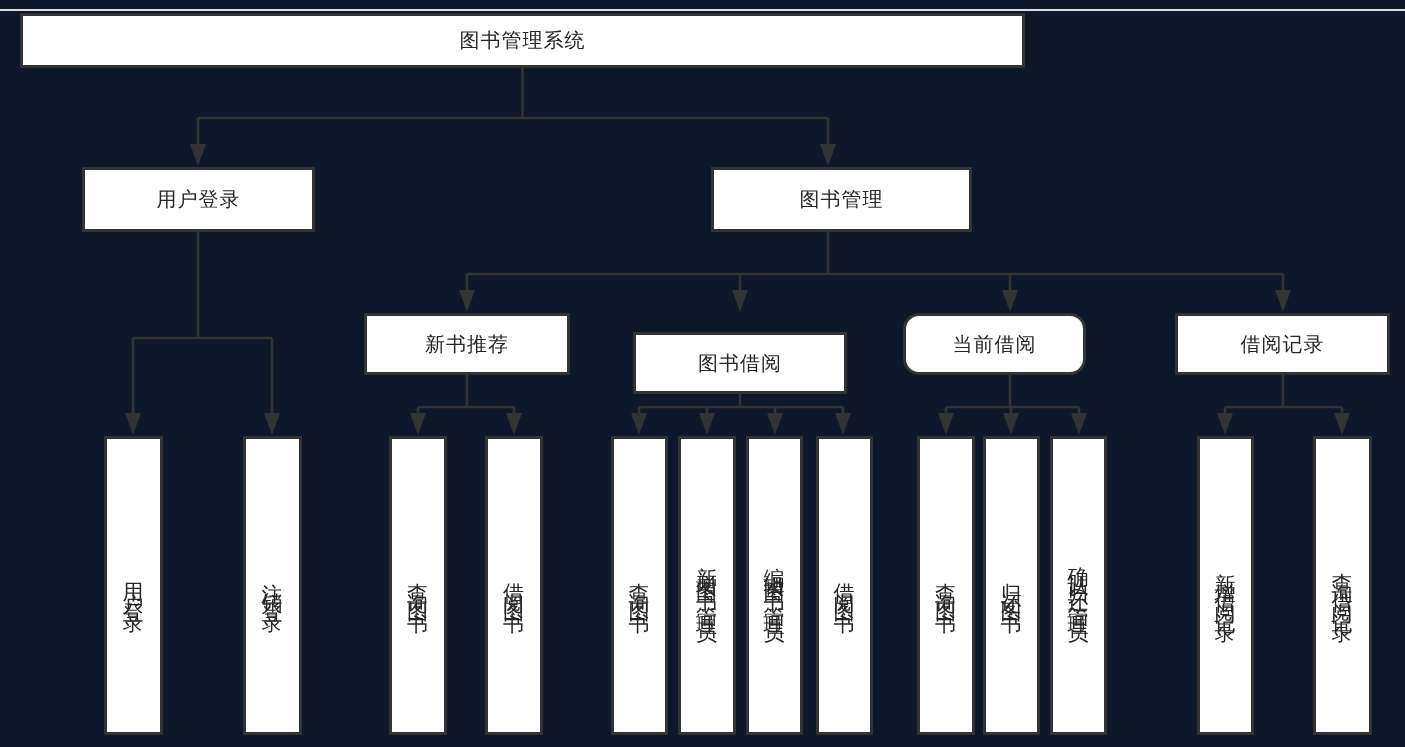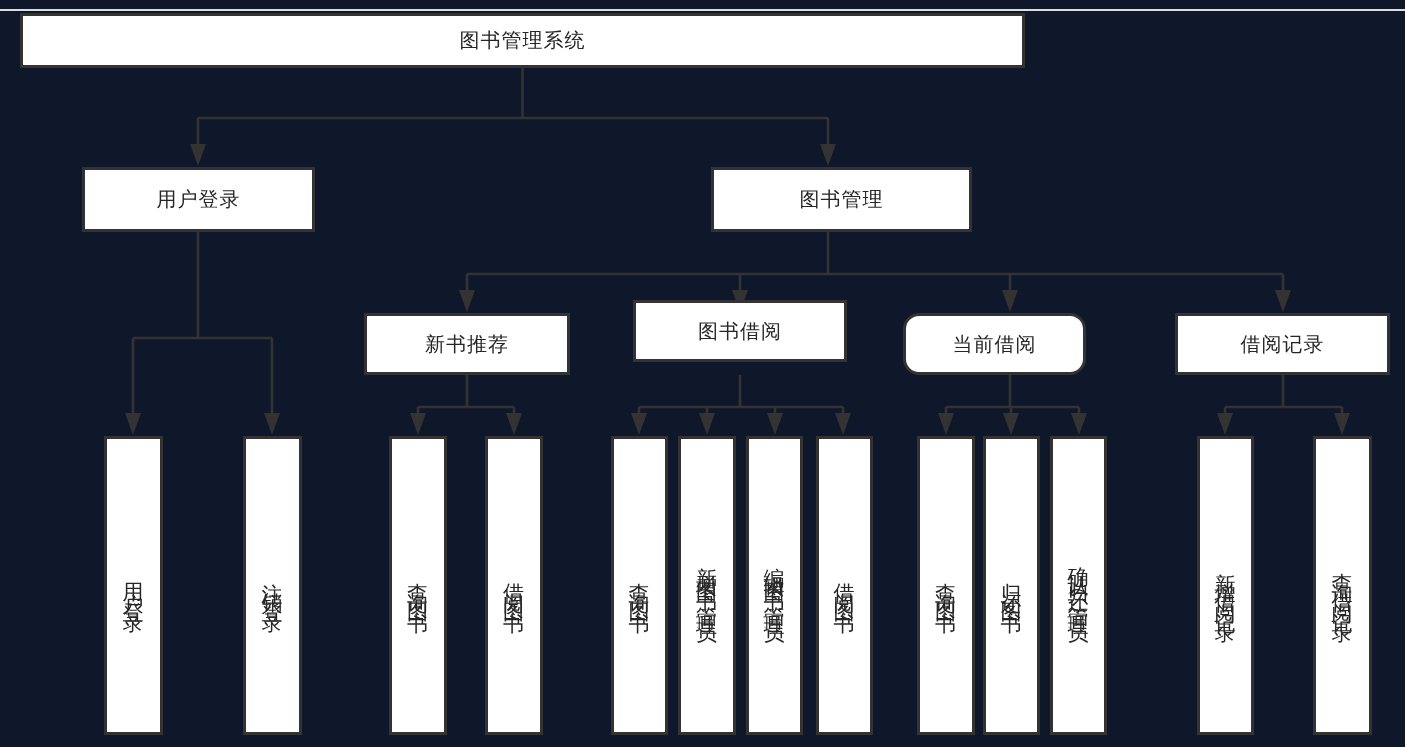--- a/index.html
+++ b/index.html
@@ -26,21 +26,21 @@
     writing-mode:vertical-rl;text-orientation:mixed;
     letter-spacing:10px;line-height:1;
   }
   
   .n-root{left:20px;top:13px;width:1005px;height:55px;}
   
   .n-userlogin{left:82px;top:167px;width:233px;height:65px;}
   .n-bookmgmt{left:711px;top:167px;width:261px;height:65px;}
   
   .n-newrec{left:364px;top:313px;width:206px;height:62px;}
-  .n-borrow{left:633px;top:300px;width:214px;height:62px;text-align:right;}
+  .n-borrow{left:633px;top:332px;width:214px;height:62px;text-align:right;}
   .n-current{left:903px;top:313px;width:183px;height:62px;border-radius:16px;}
   .n-records{left:1175px;top:313px;width:215px;height:62px;}
   
   .l-ulogin{left:104px;top:436px;width:59px;height:299px;}
   .l-logout{left:243px;top:436px;width:59px;height:299px;}
   .l-qbook1{left:389px;top:436px;width:58px;height:299px;}
   .l-bbook1{left:485px;top:436px;width:58px;height:299px;}
   .l-qbook2{left:611px;top:436px;width:57px;height:299px;}
   .l-addbook{left:678px;top:436px;width:58px;height:299px;letter-spacing:8px;}
   .l-editbook{left:746px;top:436px;width:57px;height:299px;letter-spacing:8px;}

